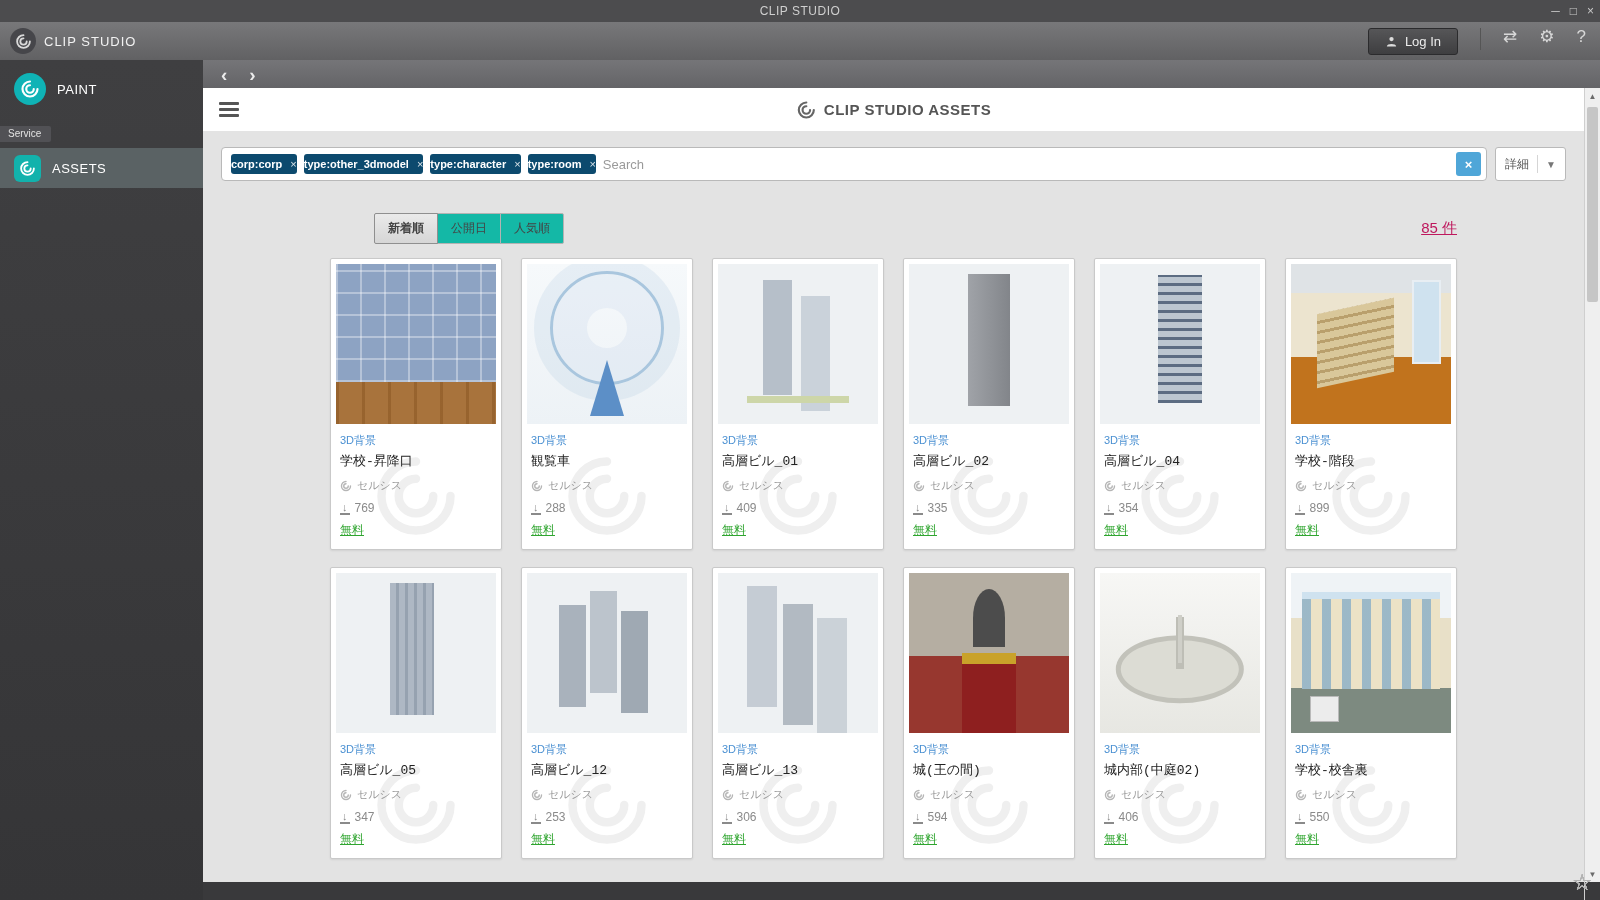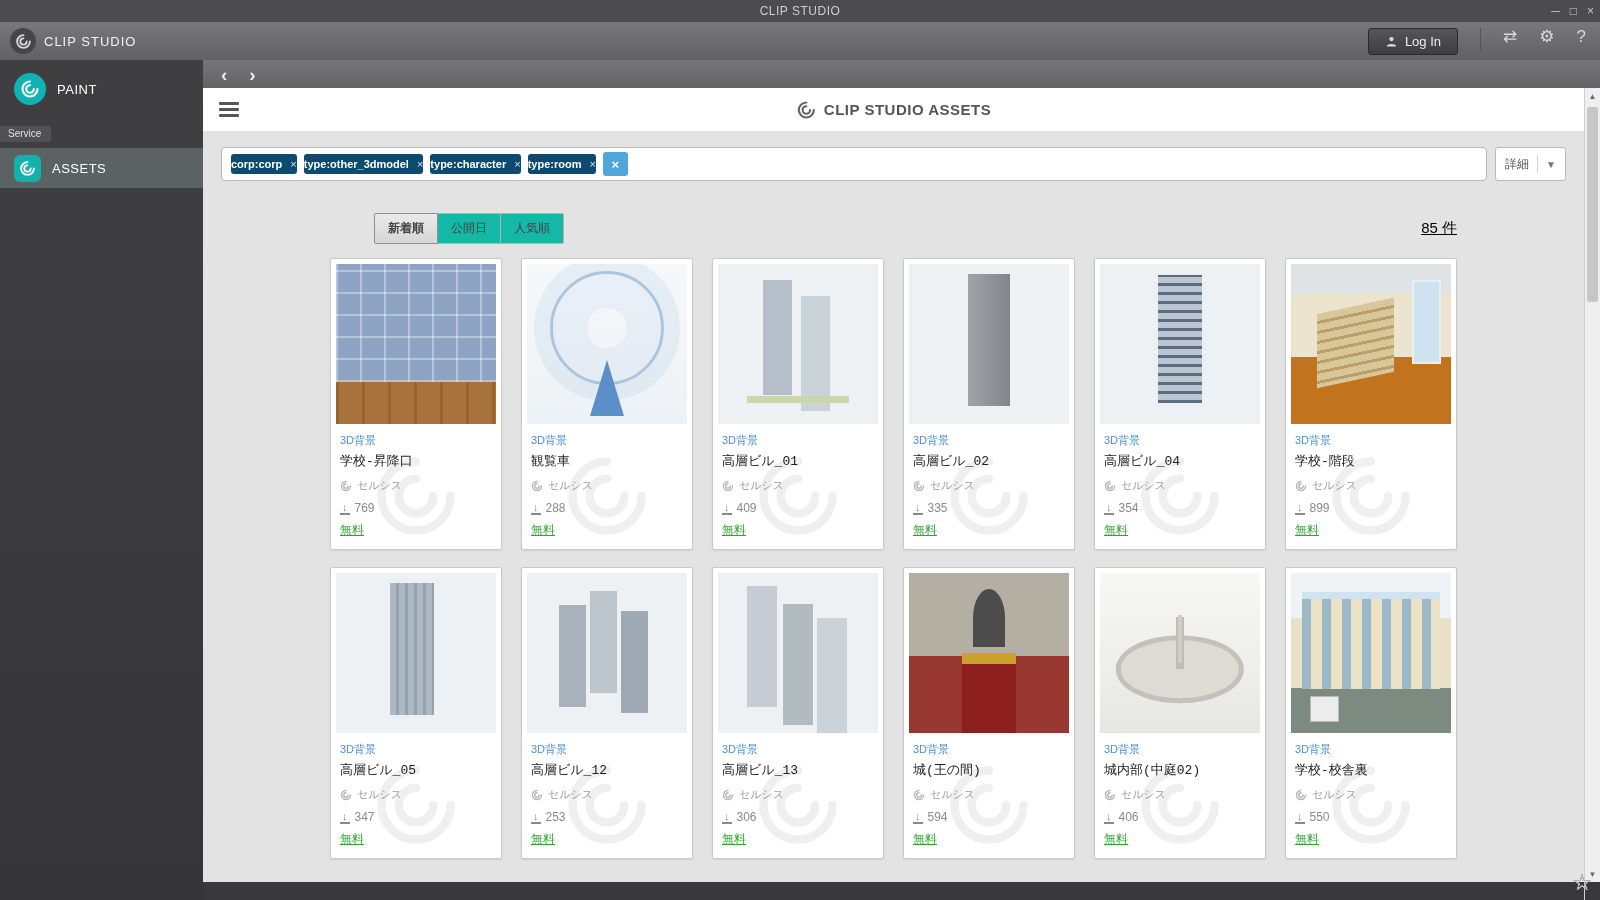--- a/index.html
+++ b/index.html
@@ -65,21 +65,21 @@
   .detail-btn { flex:0 0 auto; height:34px; background:#fff; border:1px solid #b9b9b9; border-radius:3px; display:flex; align-items:center; gap:8px; padding:0 9px; font-size:12px; color:#555; cursor:pointer; }
   .detail-btn .sep { width:1px; height:18px; background:#d5d5d5; }
   .detail-btn .caret { font-size:10px; color:#777; }
 
   
   .toolbar { width:1127px; margin:32px auto 14px; display:flex; align-items:center;padding-left:44px; }
   .sort-tab { border:1px solid #b3b3b3; background:#14b8a6; padding:6px 13px; font-size:12px; color:#444; margin-left:-1px; cursor:pointer; font-family:"Liberation Sans",sans-serif; }
   .sort-tab:first-child { margin-left:0; border-radius:2px 0 0 2px; }
   .sort-tab:last-child { border-radius:0 2px 2px 0; }
   .sort-tab.active { background:linear-gradient(#eaeaea,#d6d6d6); border-color:#8f8f8f; position:relative; z-index:1; font-weight:bold; }
-  .result-count { margin-left:auto; font-size:15px; color:#000000;text-decoration:underline; }
+  .result-count { margin-left:auto; font-size:15px; color:#be185d;text-decoration:underline; }
 
   
   .grid { width:1127px; margin:0 auto; display:flex; flex-wrap:wrap; gap:17px 19px; }
   .card { width:172px; background:#fff; border:1px solid #c9c9c9; border-radius:2px; box-shadow:0 1px 2px rgba(0,0,0,.08); cursor:pointer; }
   .thumb { height:160px; margin:5px; position:relative; overflow:hidden; background:#eef1f3; }
   .thumb::before, .thumb::after { content:""; position:absolute; }
 
   .t-lockers { background:linear-gradient(to bottom,#8da3c3 0 74%,#a8733c 74% 100%); }
   .t-lockers::before { inset:0 0 26% 0;
     background:repeating-linear-gradient(0deg, rgba(255,255,255,.35) 0 2px, transparent 2px 22px),
@@ -251,20 +251,21 @@
   <span class="tag">
     <span class="tag-label">type:character</span>
     <span class="x">×</span>
   </span>
 
   <span class="tag">
     <span class="tag-label">type:room</span>
     <span class="x">×</span>
   </span>
 </span>
+            <input type="text" placeholder="Search" style="">
             <button class="clear-btn">×</button>
           </div>
           <button class="detail-btn">
             <span>詳細</span>
             <span class="sep"></span>
             <span class="caret">▼</span>
           </button>
         </div>
 
         <div class="toolbar">

